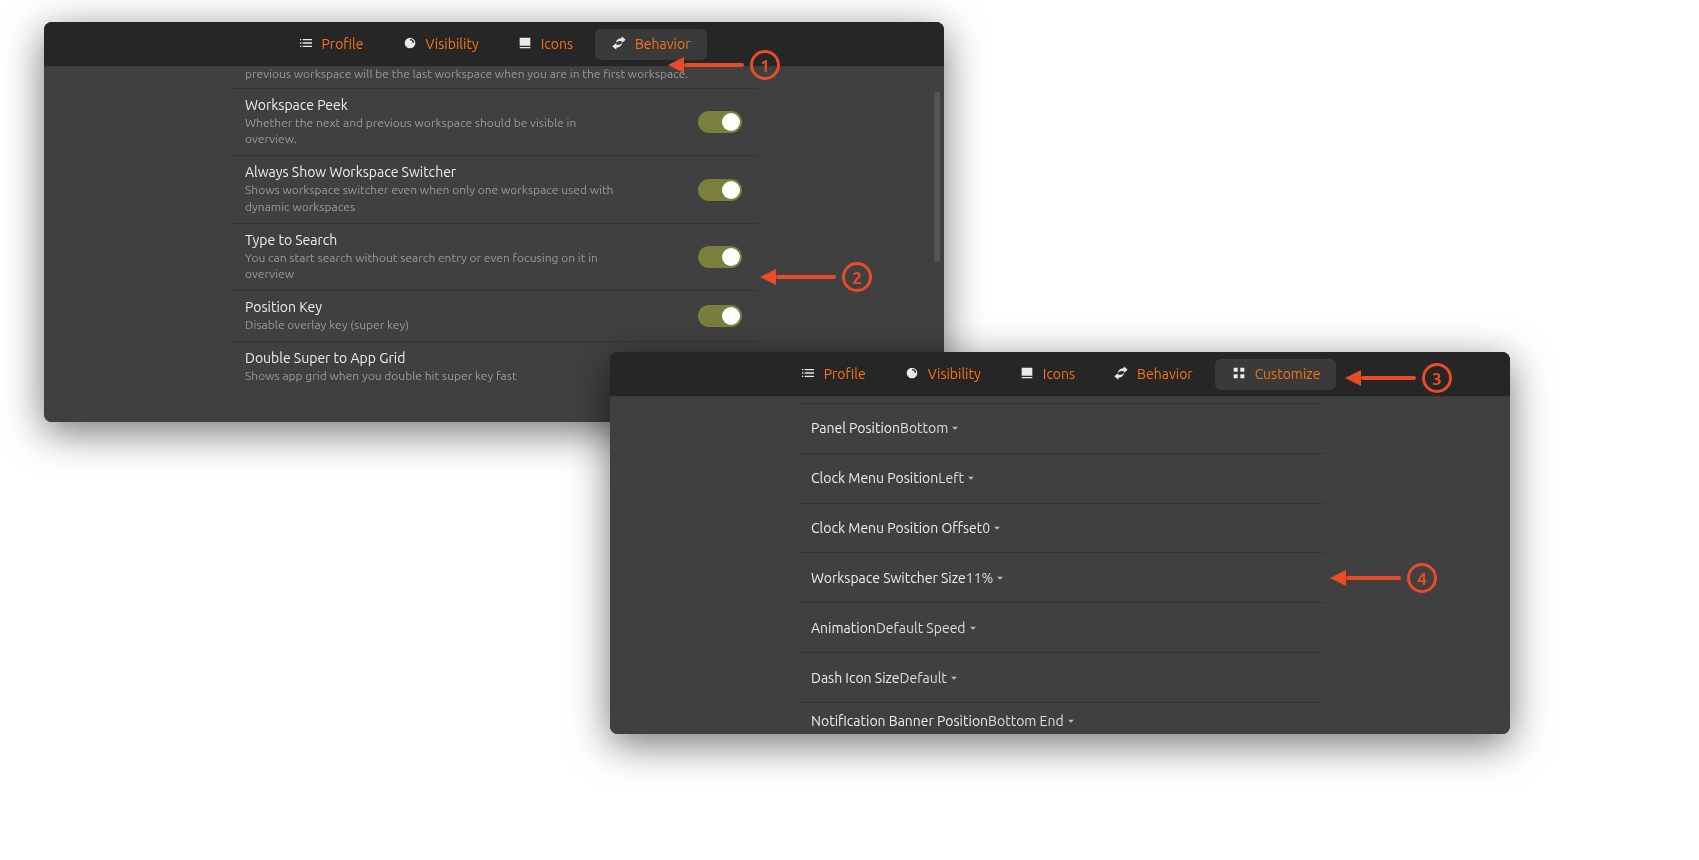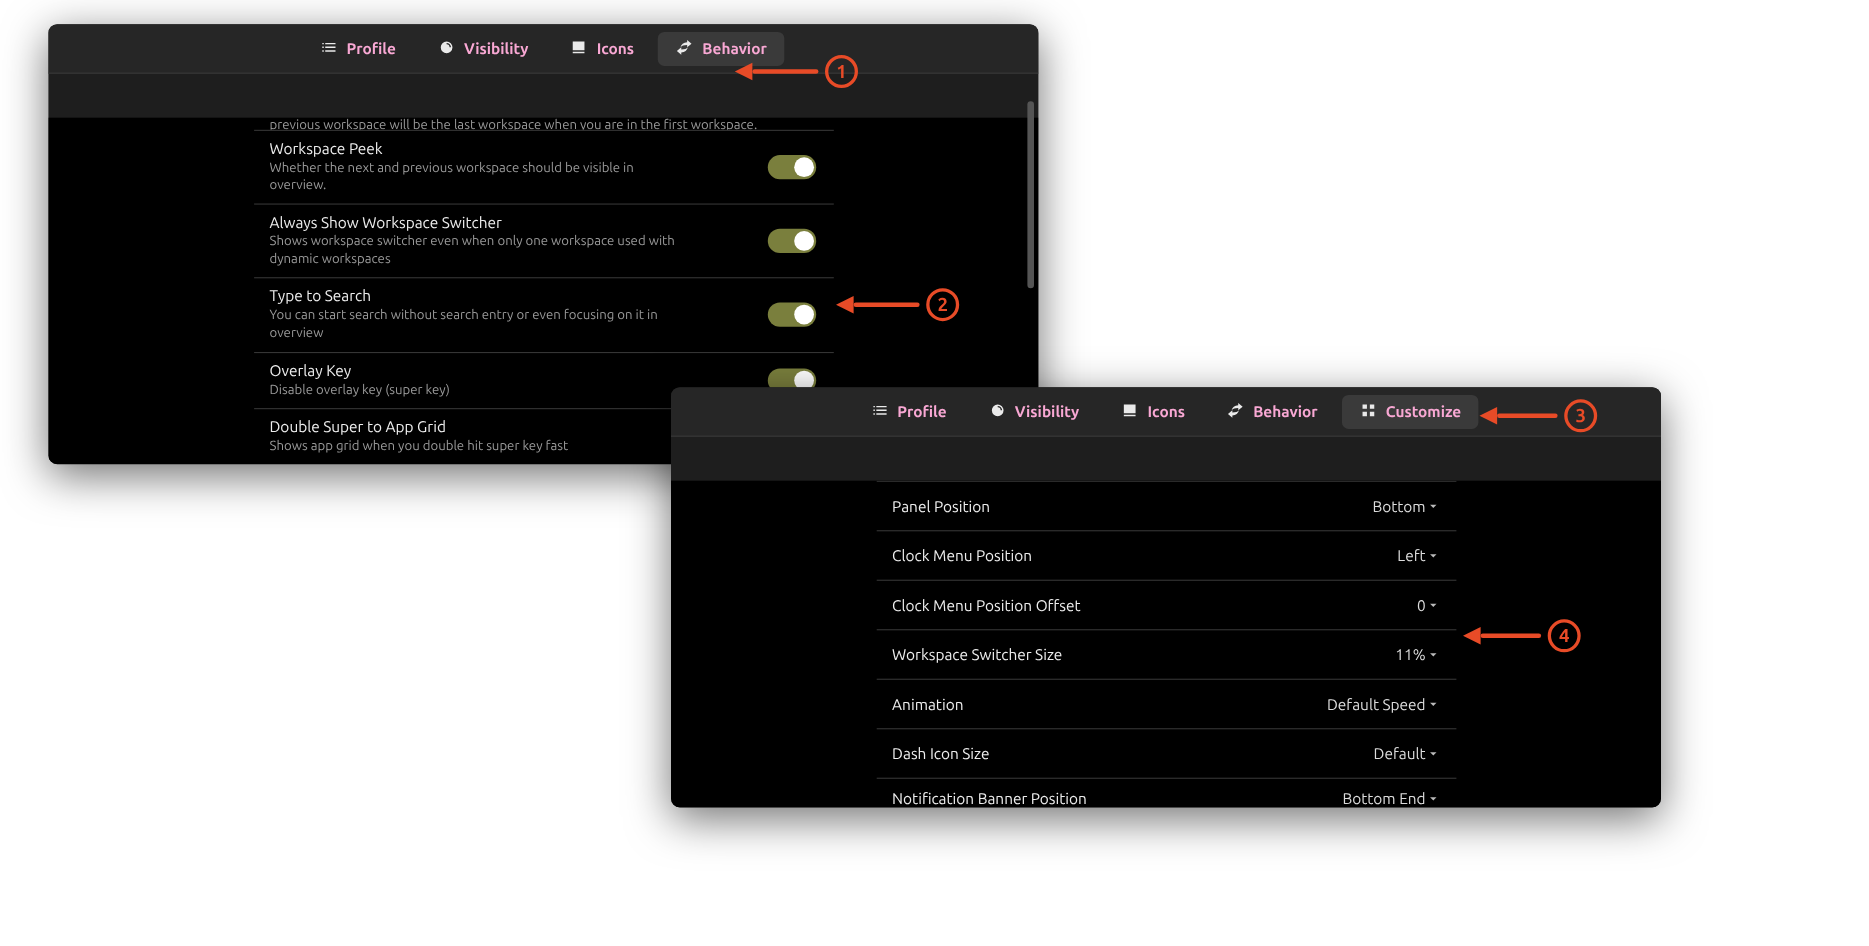--- a/index.html
+++ b/index.html
@@ -8,26 +8,26 @@
   .window{
     position:absolute;background:#1e1e1e;border-radius:8px;overflow:hidden;
     box-shadow:0 10px 40px rgba(0,0,0,0.55);
     color:#eee;display:flex;flex-direction:column;
   }
   .window1{left:44px;top:22px;width:900px;height:400px;}
   .window2{left:610px;top:352px;width:900px;height:382px;}
 
   .tabbar{display:flex;justify-content:center;align-items:center;gap:6px;height:45px;
     background:#262626;border-bottom:1px solid #3a3a3a;}
-  .tab{display:flex;align-items:center;gap:8px;padding:6px 16px;border-radius:6px;color:#f9a8d4;
-    font-size:14px;font-weight:700;}
+  .tab{display:flex;align-items:center;gap:8px;padding:6px 16px;border-radius:6px;color:#f97316;
+    font-size:14px;font-weight:400;}
   .tab.active{background:#3a3a3a;}
   .tab svg{width:16px;height:16px;fill:#eaeaea;}
 
-  .body{flex:1;display:flex;background:#000000;overflow:hidden;margin-top:40px;}
+  .body{flex:1;display:flex;background:#404040;overflow:hidden;}
   .left-pad{width:187px;flex:none;}
   .list{flex:1;display:flex;flex-direction:column;}
   .right-pad{width:186px;flex:none;}
 
   .scrollbar{position:absolute;right:4px;width:6px;background:#555;border-radius:3px;}
   .w1-scroll{top:70px;height:170px;} 
 
   .row{border-top:1px solid #353535;padding:8px 14px 8px 14px;position:relative;}
   .row:first-child{border-top:0;}
   .row-title{color:#eee;font-size:14px;}
@@ -35,21 +35,21 @@
 
   
   .toggle{position:absolute;right:16px;top:50%;transform:translateY(-50%);
     width:44px;height:22px;border-radius:11px;background:#555;}
   .toggle.on{background:#7a7f3d;}
   .knob{position:absolute;top:2px;width:18px;height:18px;border-radius:50%;background:#fff;left:2px;
     transition:left .1s;}
   .toggle.on .knob{left:24px;}
 
   
-  .crow{display:flex;align-items:center;justify-content:space-between;
+  .crow{display:flex;align-items:center;justify-content:flex-start;
     padding:14px 14px;border-top:1px solid #353535;height:50px;}
   .crow:first-child{border-top:0;}
   .crow-title{color:#eee;font-size:14px;}
   .crow-right{display:flex;align-items:center;color:#ddd;font-size:14px;}
   .chev{width:14px;height:14px;display:inline-block;}
   .chev svg{width:14px;height:14px;fill:#bbb;}
 
   
   .arrow{position:absolute;display:flex;align-items:center;}
   .arrow-line{height:4px;background:#e84b27;border-radius:2px;}
@@ -115,21 +115,21 @@
             </div>
         </div>
         <div class="row">
           <div class="row-title">Type to Search</div>
           <div class="row-sub">You can start search without search entry or even focusing on it in overview</div>
           <div class="toggle on">
               <div class="knob"></div>
             </div>
         </div>
         <div class="row">
-          <div class="row-title">Overlay Key</div>
+          <div class="row-title">Position Key</div>
           <div class="row-sub">Disable overlay key (super key)</div>
           <div class="toggle on">
               <div class="knob"></div>
             </div>
         </div>
         <div class="row">
           <div class="row-title">Double Super to App Grid</div>
           <div class="row-sub">Shows app grid when you double hit super key fast</div>
         </div>
 

